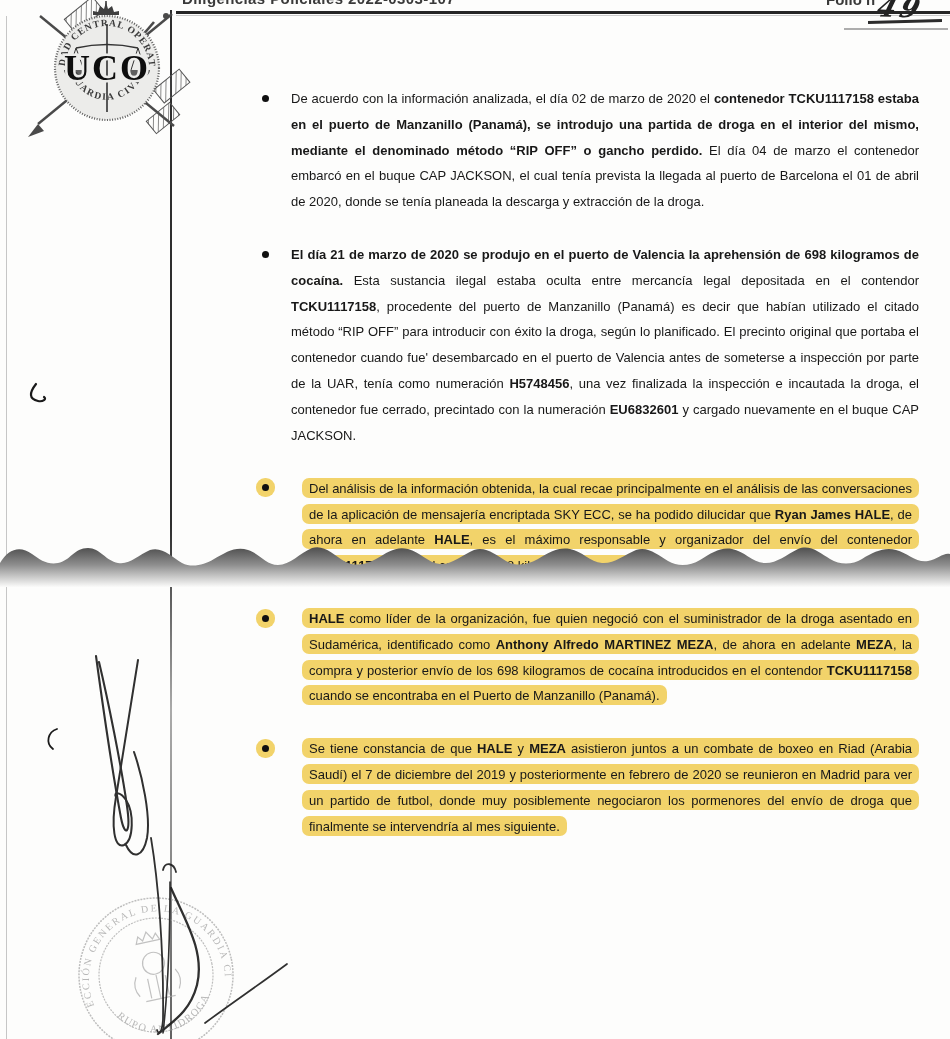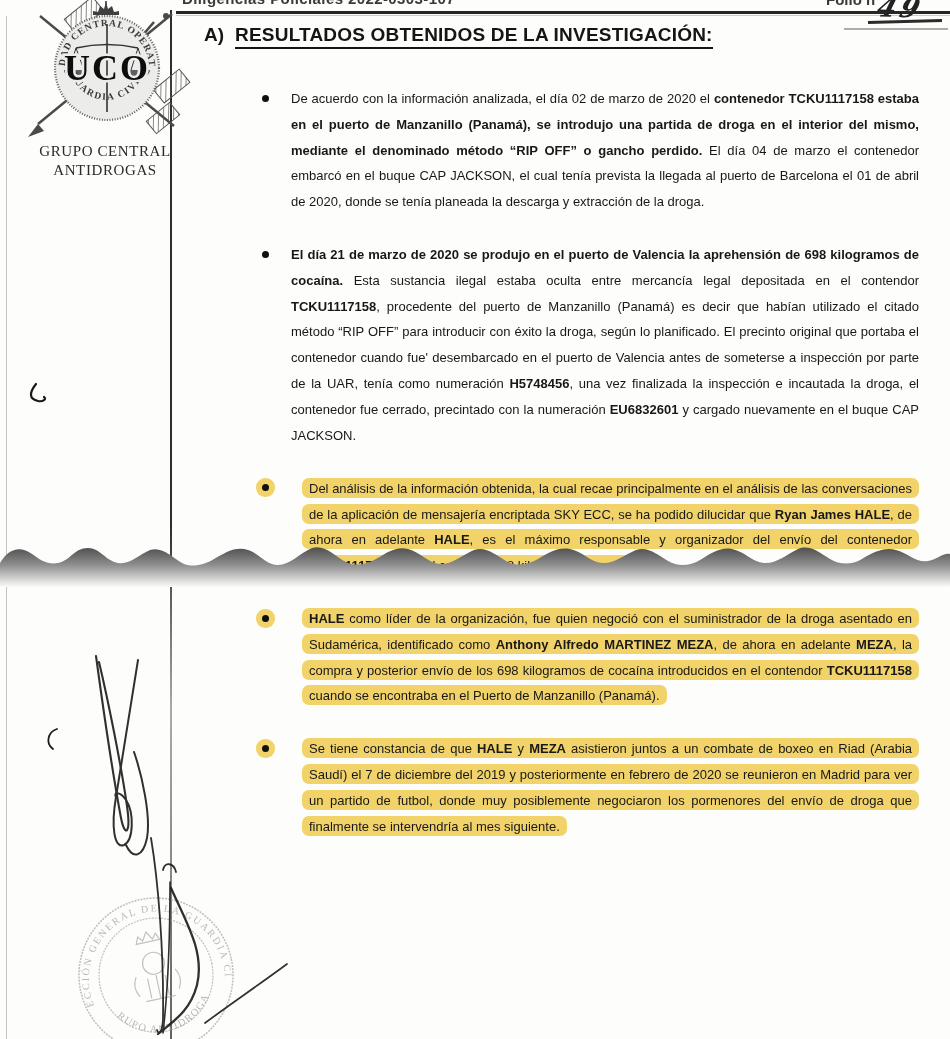--- a/index.html
+++ b/index.html
@@ -103,28 +103,21 @@
       <text font-family="Liberation Serif, serif" font-size="9.6" font-weight="bold" fill="#3a3a3a" letter-spacing="1">
         <textPath href="#sealTopArc" startOffset="50%" text-anchor="middle">UNIDAD CENTRAL OPERATIVA</textPath>
       </text>
       <text font-family="Liberation Serif, serif" font-size="9.6" font-weight="bold" fill="#3a3a3a" letter-spacing="1.6">
         <textPath href="#sealBottomArc" startOffset="50%" text-anchor="middle">GUARDIA CIVIL</textPath>
       </text>
 
       <text x="93" y="80" text-anchor="middle" font-family="Liberation Serif, serif" font-size="36" font-weight="bold" letter-spacing="2" fill="#0d0d0d" stroke="#ececea" stroke-width="5" paint-order="stroke">UCO</text>
     </svg>
   </div>
-  <div class="unit-name">
-    <div>GRUPO CENTRAL</div>
-    <div>ANTIDROGAS</div>
-  </div>
 
-  <div class="section-heading">
-    <span class="prefix">A)</span><span class="titled">RESULTADOS OBTENIDOS DE LA INVESTIGACIÓN:</span>
-  </div>
 
   <div class="content">
       <div class="bullet-item">
         <span class="dot"></span>
         <p class="bullet-text"><span>De acuerdo con la información analizada, el día 02 de marzo de 2020 el </span><b>contenedor TCKU1117158 estaba en el puerto de Manzanillo (Panamá), se introdujo una partida de droga en el interior del mismo, mediante el denominado método “RIP OFF” o gancho perdido.</b><span> El día 04 de marzo el contenedor embarcó en el buque CAP JACKSON, el cual tenía prevista la llegada al puerto de Barcelona el 01 de abril de 2020, donde se tenía planeada la descarga y extracción de la droga.</span></p>
       </div>
       <div class="bullet-item">
         <span class="dot"></span>
         <p class="bullet-text"><b>El día 21 de marzo de 2020 se produjo en el puerto de Valencia la aprehensión de 698 kilogramos de cocaína.</b><span> Esta sustancia ilegal estaba oculta entre mercancía legal depositada en el contendor </span><b>TCKU1117158</b><span>, procedente del puerto de Manzanillo (Panamá) es decir que habían utilizado el citado método “RIP OFF” para introducir con éxito la droga, según lo planificado. El precinto original que portaba el contenedor cuando fue' desembarcado en el puerto de Valencia antes de someterse a inspección por parte de la UAR, tenía como numeración </span><b>H5748456</b><span>, una vez finalizada la inspección e incautada la droga, el contenedor fue cerrado, precintado con la numeración </span><b>EU6832601</b><span> y cargado nuevamente en el buque CAP JACKSON.</span></p>
       </div>

